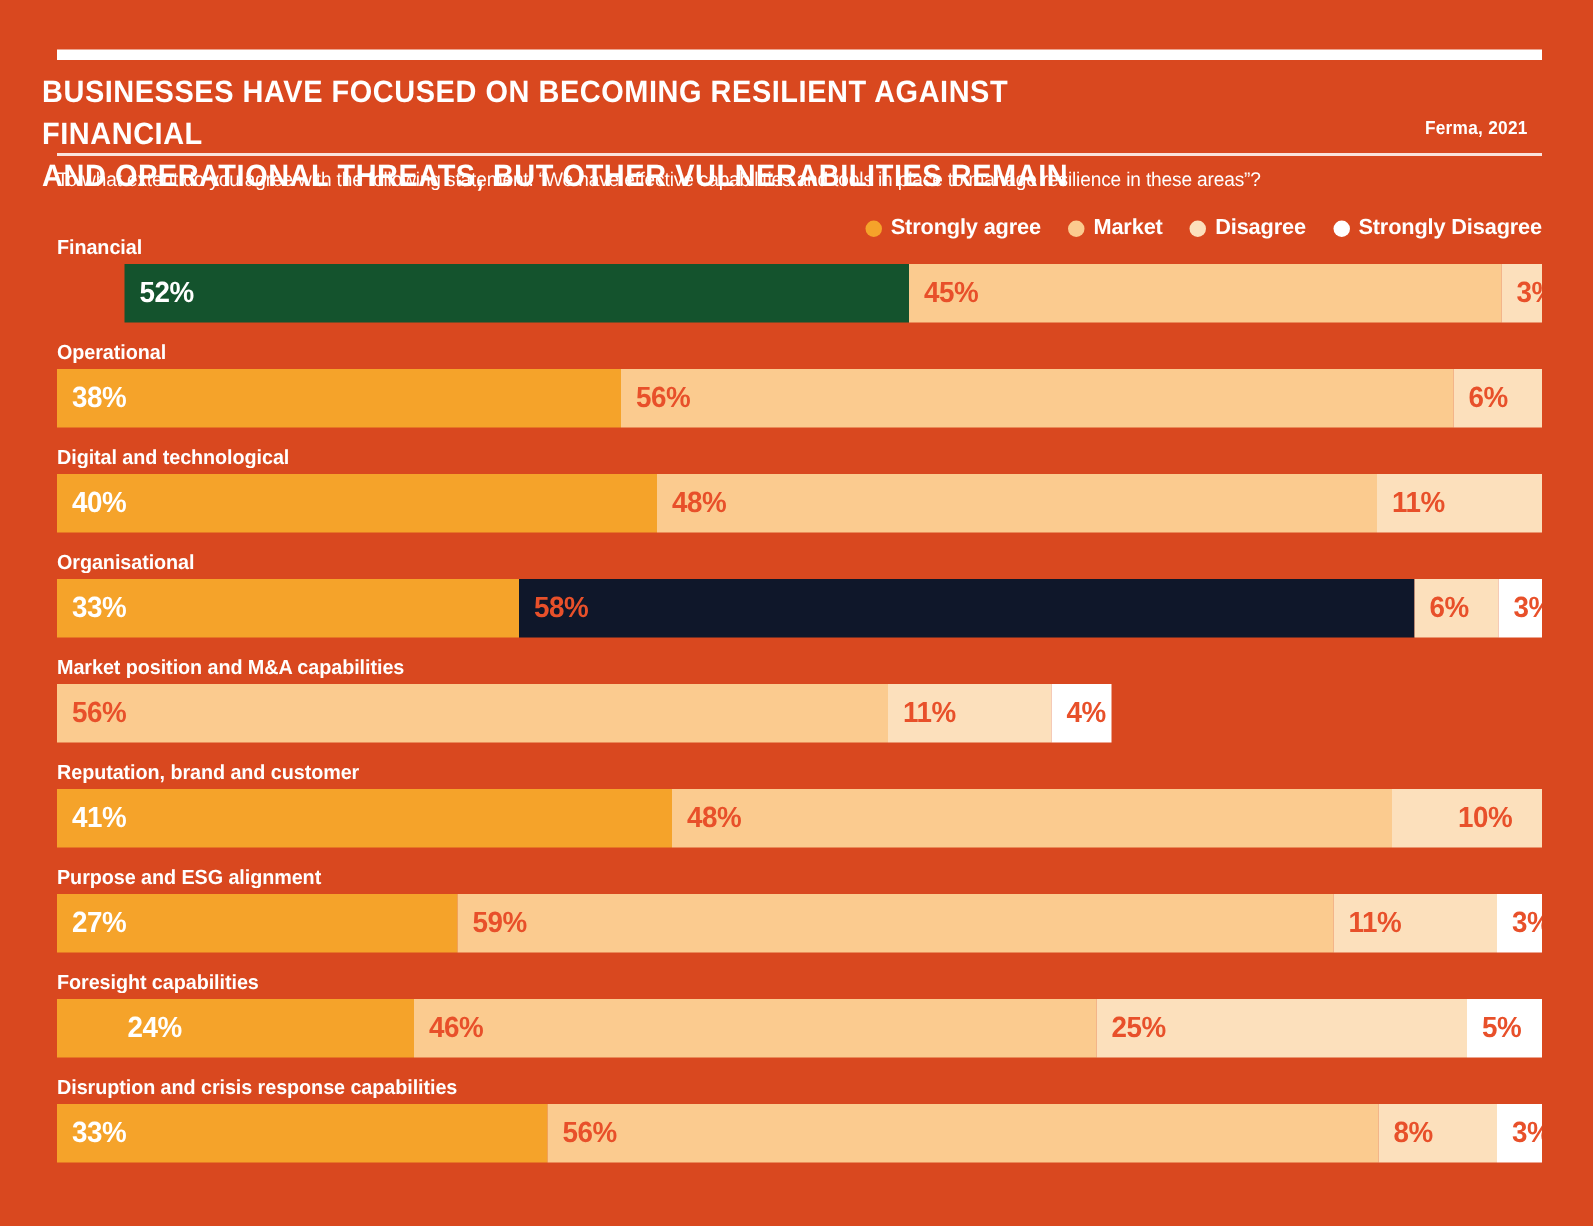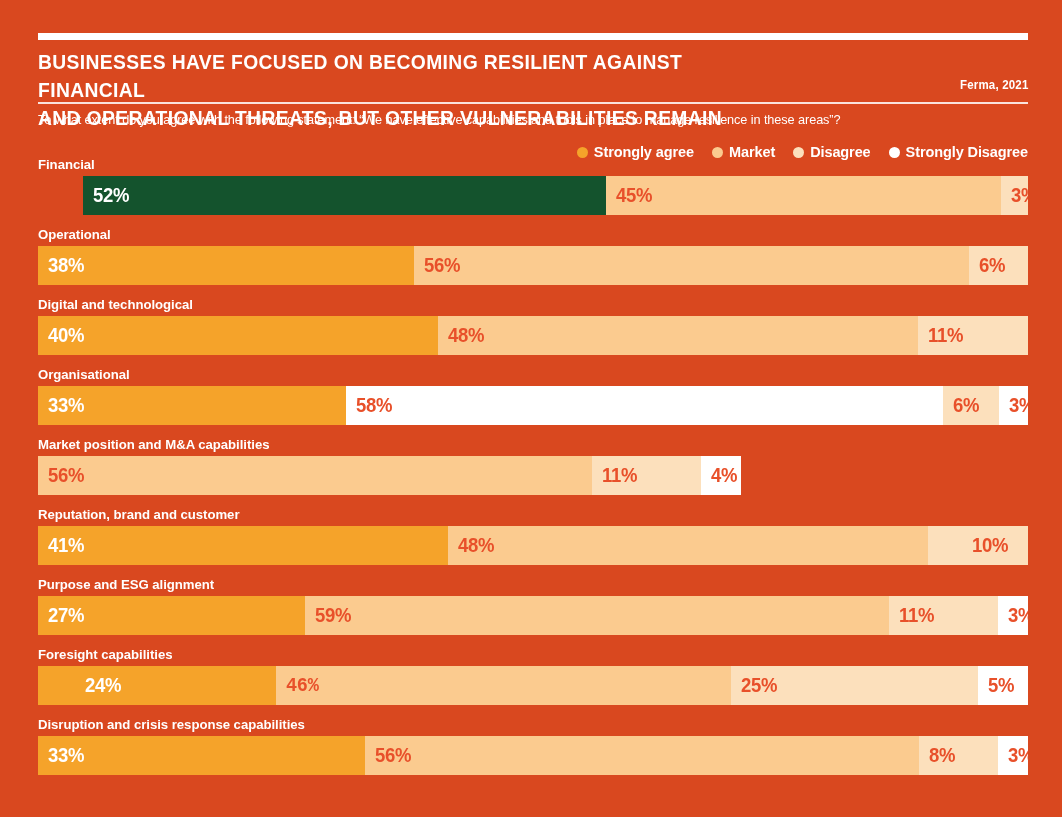--- a/index.html
+++ b/index.html
@@ -9,21 +9,21 @@
     font-family:"Liberation Sans", sans-serif;
     overflow:hidden;
   }
   .page{position:relative;width:1062px;height:817px;box-sizing:border-box;}
 
   .top-rule{
     position:absolute;left:38px;top:33px;width:990px;height:7px;
     background:#FFFFFF;
   }
 
-  .title-block{position:absolute;left:38px;top:48px;width:990px;}
+  .title-block{position:absolute;left:28px;top:48px;width:990px;}
   .title{
     color:#FFFFFF;
     font-family:"Liberation Sans Narrow","Liberation Sans",sans-serif;
     font-weight:bold;
     font-size:20.5px;
     letter-spacing:0.4px;
     line-height:28px;
     text-transform:uppercase;
     width:760px;
     font-stretch:condensed;
@@ -182,21 +182,21 @@
             <span class="seg-val" style="color: rgb(232, 80, 42);">11%</span>
           </div>
         </div>
       </div>
       <div class="row">
         <div class="row-label">Organisational</div>
         <div class="bar">
           <div class="seg" style="background: rgb(245, 163, 42); width: 326.7px;">
             <span class="seg-val" style="color: rgb(255, 255, 255);">33%</span>
           </div>
-          <div class="seg" style="background: #ffffff; width: 634px;">
+          <div class="seg" style="background: #0f172a; width: 634px;">
             <span class="seg-val" style="color: rgb(232, 80, 42);">58%</span>
           </div>
           <div class="seg" style="background: rgb(252, 224, 188); width: 59.4px;">
             <span class="seg-val" style="color: rgb(232, 80, 42);">6%</span>
           </div>
           <div class="seg" style="background: rgb(255, 255, 255); width: 29.7px;">
             <span class="seg-val" style="color: rgb(232, 80, 42);">3%</span>
           </div>
         </div>
       </div>
@@ -244,21 +244,21 @@
             <span class="seg-val" style="color: rgb(232, 80, 42);">3%</span>
           </div>
         </div>
       </div>
       <div class="row">
         <div class="row-label">Foresight capabilities</div>
         <div class="bar">
           <div class="seg" style="background: rgb(245, 163, 42); width: 237.6px; padding-left: 47px;">
             <span class="seg-val" style="color: rgb(255, 255, 255);">24%</span>
           </div>
-          <div class="seg" style="background: rgb(251, 203, 143); width: 455.4px; font-family: Liberation Mono, monospace;">
+          <div class="seg" style="background: rgb(251, 203, 143); width: 455.4px;">
             <span class="seg-val" style="color: rgb(232, 80, 42);">46%</span>
           </div>
           <div class="seg" style="background: rgb(252, 224, 188); width: 247.5px;">
             <span class="seg-val" style="color: rgb(232, 80, 42);">25%</span>
           </div>
           <div class="seg" style="background: rgb(255, 255, 255); width: 49.5px;">
             <span class="seg-val" style="color: rgb(232, 80, 42);">5%</span>
           </div>
         </div>
       </div>

